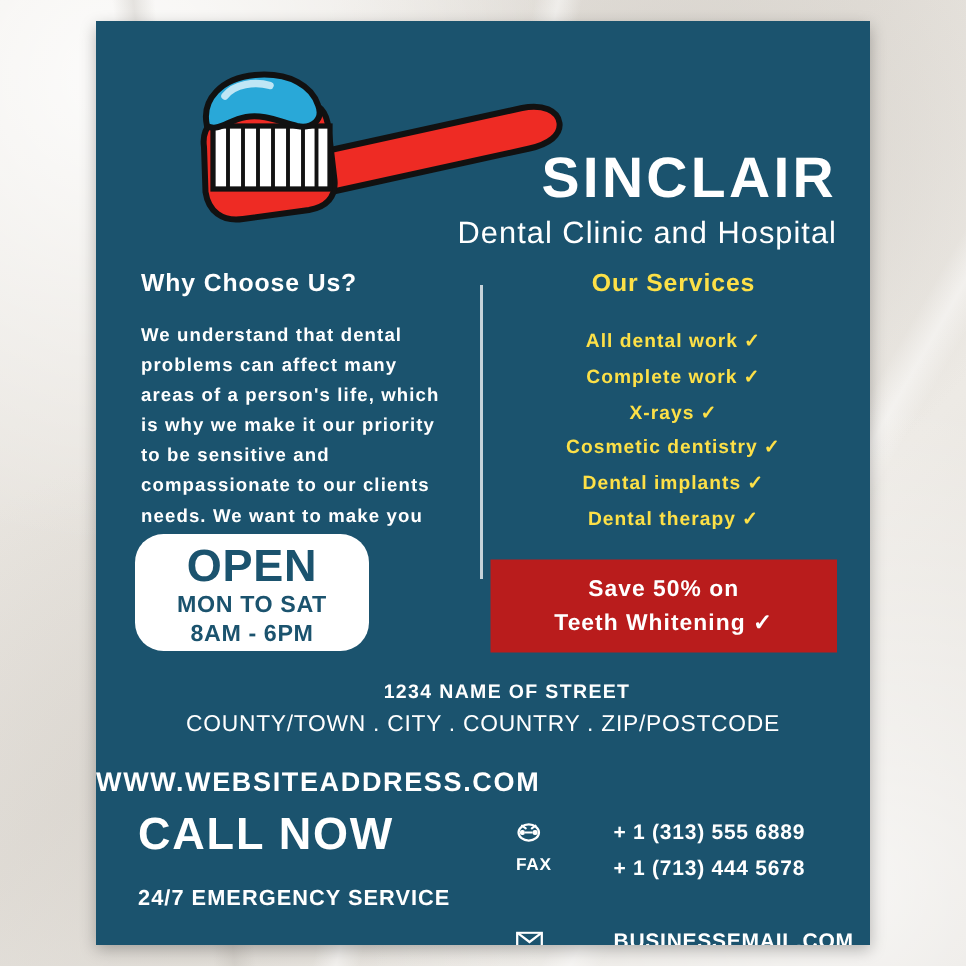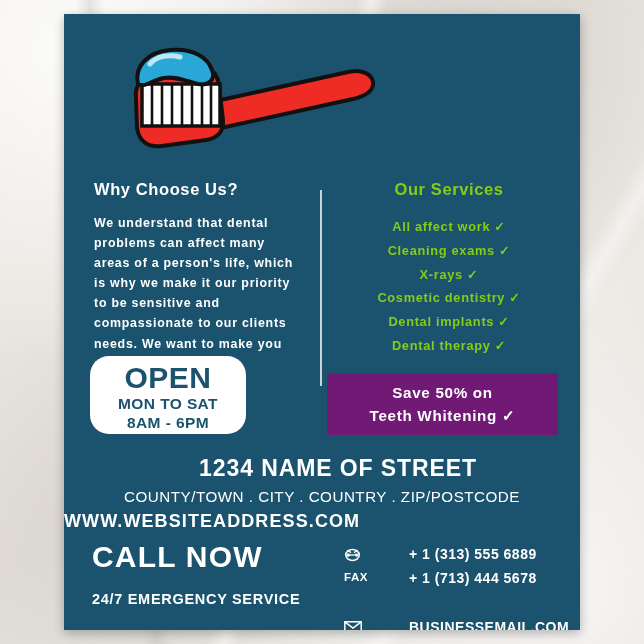--- a/index.html
+++ b/index.html
@@ -107,21 +107,21 @@
     width: 2px;
     height: 196px;
     background: #c6d3da;
   }
 
   .col-right {
     position: absolute;
     left: 276px;
     top: 166px;
     width: 218px;
-    color: #84cc16;
+    color: #fde047;
     text-align: center;
   }
   .col-right h3 {
     margin: 0 0 16px 0;
     font-size: 16.5px;
     font-weight: bold;
     letter-spacing: 0.6px;
   }
   .svc {
     font-size: 12.8px;
@@ -159,21 +159,21 @@
     line-height: 1.25;
   }
 
   
   .offer-box {
     position: absolute;
     left: 263px;
     top: 359px;
     width: 231px;
     height: 62px;
-    background: #701a75;
+    background: #b91c1c;
     color: #ffffff;
     text-align: center;
     box-sizing: border-box;
     padding-top: 9px;
   }
   .offer-line {
     font-size: 15.2px;
     font-weight: bold;
     letter-spacing: 0.7px;
     line-height: 1.5;
@@ -183,21 +183,21 @@
   
   .address {
     position: absolute;
     left: 0;
     top: 438px;
     width: 100%;
     text-align: center;
     color: #ffffff;
   }
   .addr-1 {
-    font-size: 23px;
+    font-size: 13px;
     font-weight: bold;
     letter-spacing: 0.9px;
     line-height: 1.45;
     padding-left: 32px;
   }
   .addr-2 {
     font-size: 15.2px;
     letter-spacing: 0.5px;
     line-height: 1.55;
   }
@@ -288,35 +288,39 @@
         <line x1="112" y1="48" x2="112" y2="90"></line>
         <line x1="121" y1="48" x2="121" y2="90"></line>
       </g>
 
       <path d="M48 48 C44 30 58 16 80 14 C104 12 118 22 122 34 C126 44 118 50 108 48
                C96 45 86 40 74 42 C62 44 56 52 48 48 Z" fill="#29a8d8" stroke="#111111" stroke-width="4" stroke-linejoin="round"></path>
       <path d="M60 28 C66 20 80 18 90 21" fill="none" stroke="#bfe6f5" stroke-width="5" stroke-linecap="round"></path>
     </svg>
   </div>
 
+  <div class="brand">
+    <div class="brand-name">SINCLAIR</div>
+    <div class="brand-sub">Dental Clinic and Hospital</div>
+  </div>
 
   <div class="col-left">
     <h3>Why Choose Us?</h3>
     <p>We understand that dental problems can affect many areas of a person's life, which is why we make it our priority to be sensitive and compassionate to our clients needs. We want to make you smile, always!</p>
   </div>
 
   <div class="divider"></div>
 
   <div class="col-right">
     <h3>Our Services</h3>
     <div class="svc">
-      <span>All affect work</span><span class="tick">✓</span>
-    </div>
-    <div class="svc">
-      <span>Cleaning exams</span><span class="tick">✓</span>
+      <span>All dental work</span><span class="tick">✓</span>
+    </div>
+    <div class="svc">
+      <span>Complete work</span><span class="tick">✓</span>
     </div>
     <div class="svc">
       <span>X-rays</span><span class="tick">✓</span>
     </div>
     <div class="svc">
       <span>Cosmetic dentistry</span><span class="tick">✓</span>
     </div>
     <div class="svc">
       <span>Dental implants</span><span class="tick">✓</span>
     </div>

